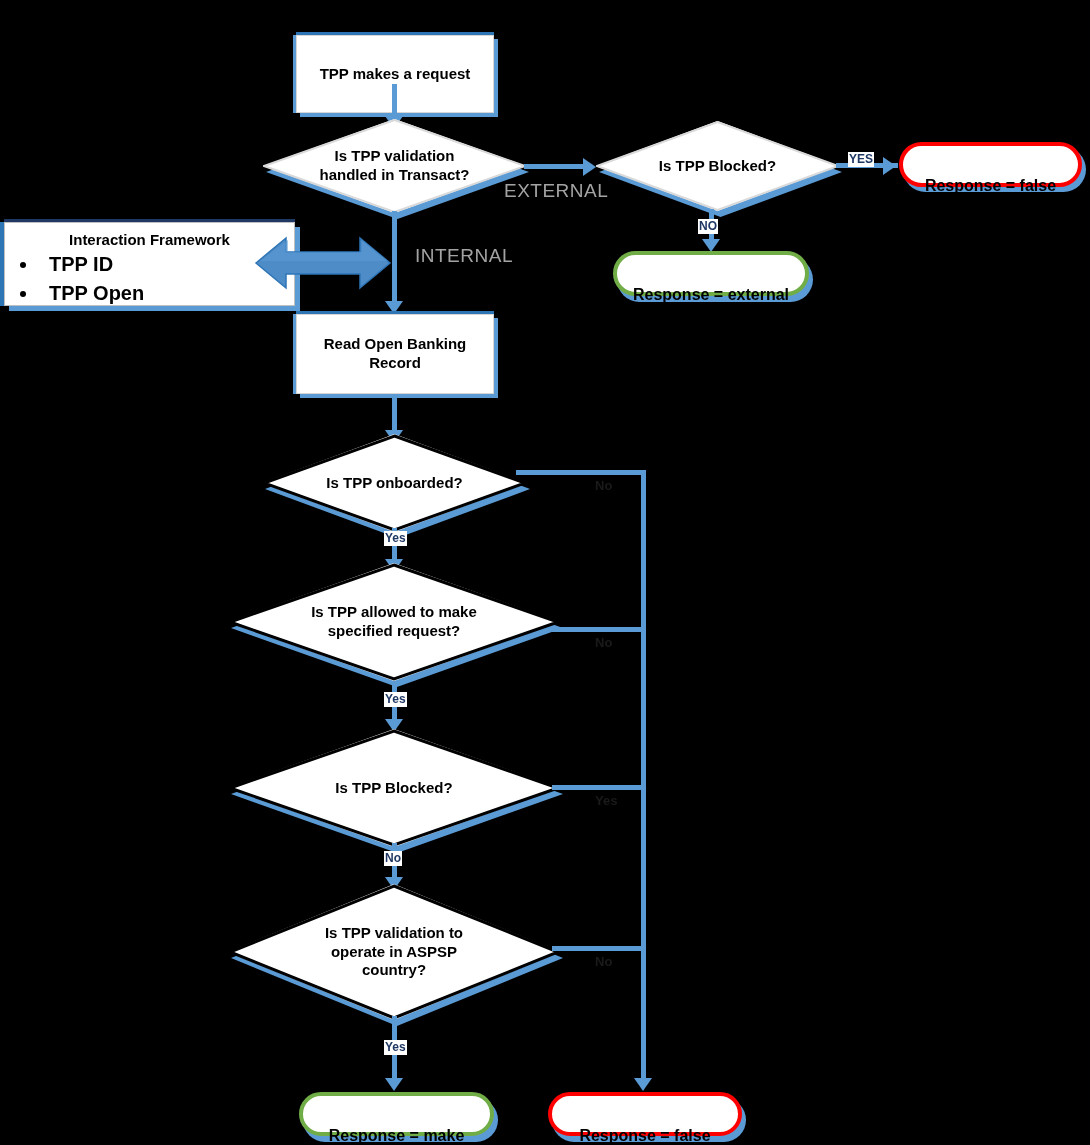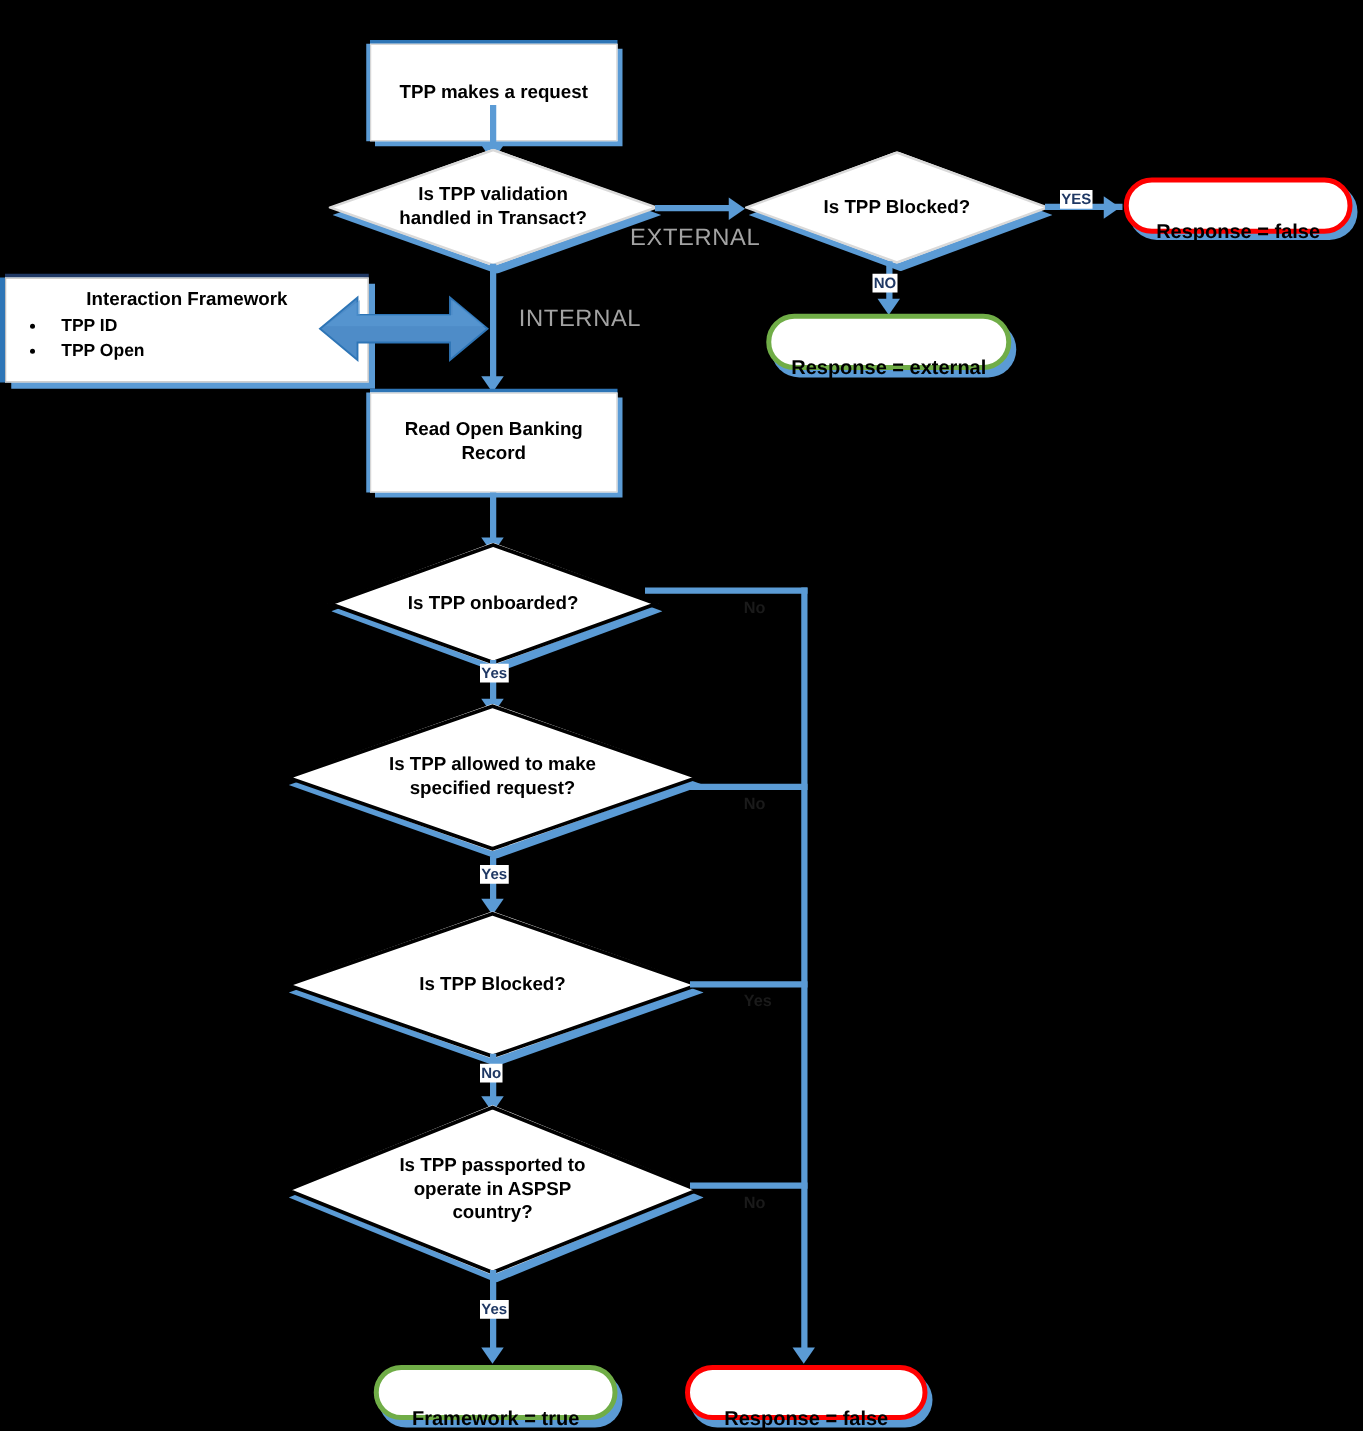--- a/index.html
+++ b/index.html
@@ -146,21 +146,21 @@
     color: #000000;
     margin: 8px 0 2px 0;
   }
   .if-list {
     margin: 0;
     padding: 0 0 0 34px;
     list-style: disc;
   }
   .if-list li {
     font-weight: bold;
-    font-size: 14px;
+    font-size: 20px;
     color: #000000;
     line-height: 1.45;
     padding-left: 10px;
   }
 
   
   .dbl-arrow { position: absolute; }
 </style>
 </head>
 <body>
@@ -288,38 +288,38 @@
   <div class="ln-v" style="left:392px; top:843px; width:5px; height:42px;"></div>
   <div class="arrow-down" style="left:385px; top:877px;"></div>
   <div class="elabel" style="left:384px; top:851px;">No</div>
 
   <div class="dia-wrap" style="left:228px; top:884px; width:332px; height:136px;">
     <div class="dia-shadow"></div>
     <div class="dia-face"></div>
     <svg class="dia-outline" viewBox="0 0 332 136" preserveAspectRatio="none">
       <polygon points="166,2 330,68 166,134 2,68" fill="none" stroke="#000000" stroke-width="3"></polygon>
     </svg>
-    <div class="node-text">Is TPP passported to
+    <div class="node-text">Is TPP validation to
 operate in ASPSP
 country?</div>
   </div>
 
   <div class="ln-h" style="left:552px; top:946px; width:94px; height:5px;"></div>
   <div class="elabel dim" style="left:594px; top:954px;">No</div>
 
   <div class="ln-v" style="left:392px; top:1016px; width:5px; height:70px;"></div>
   <div class="arrow-down" style="left:385px; top:1078px;"></div>
   <div class="elabel" style="left:384px; top:1040px;">Yes</div>
 
   <div class="ln-v" style="left:641px; top:470px; width:5px; height:616px;"></div>
   <div class="arrow-down" style="left:634px; top:1078px;"></div>
 
   <div class="term-shadow" style="left:303px; top:1098px; width:195px; height:44px;"></div>
   <div class="term green" style="left:299px; top:1092px; width:195px; height:44px;">
-    <div class="node-text">Framework = true</div>
+    <div class="node-text">Response = make</div>
   </div>
 
   <div class="term-shadow" style="left:552px; top:1098px; width:194px; height:44px;"></div>
   <div class="term red" style="left:548px; top:1092px; width:194px; height:44px;">
     <div class="node-text">Response = false</div>
   </div>
 
 </div>
 
 </body></html>

